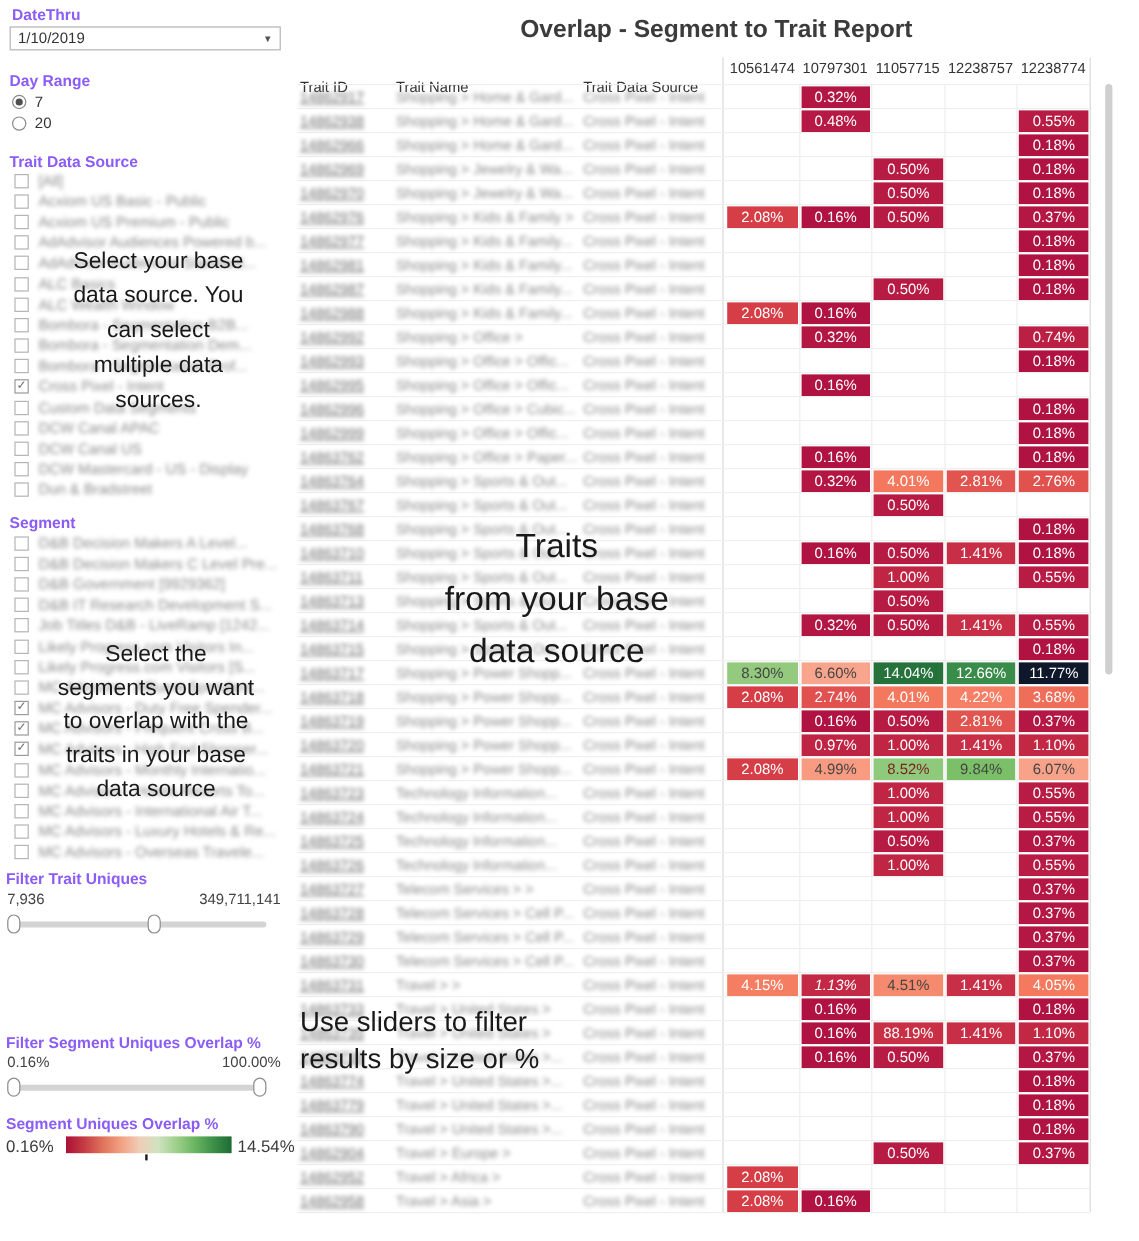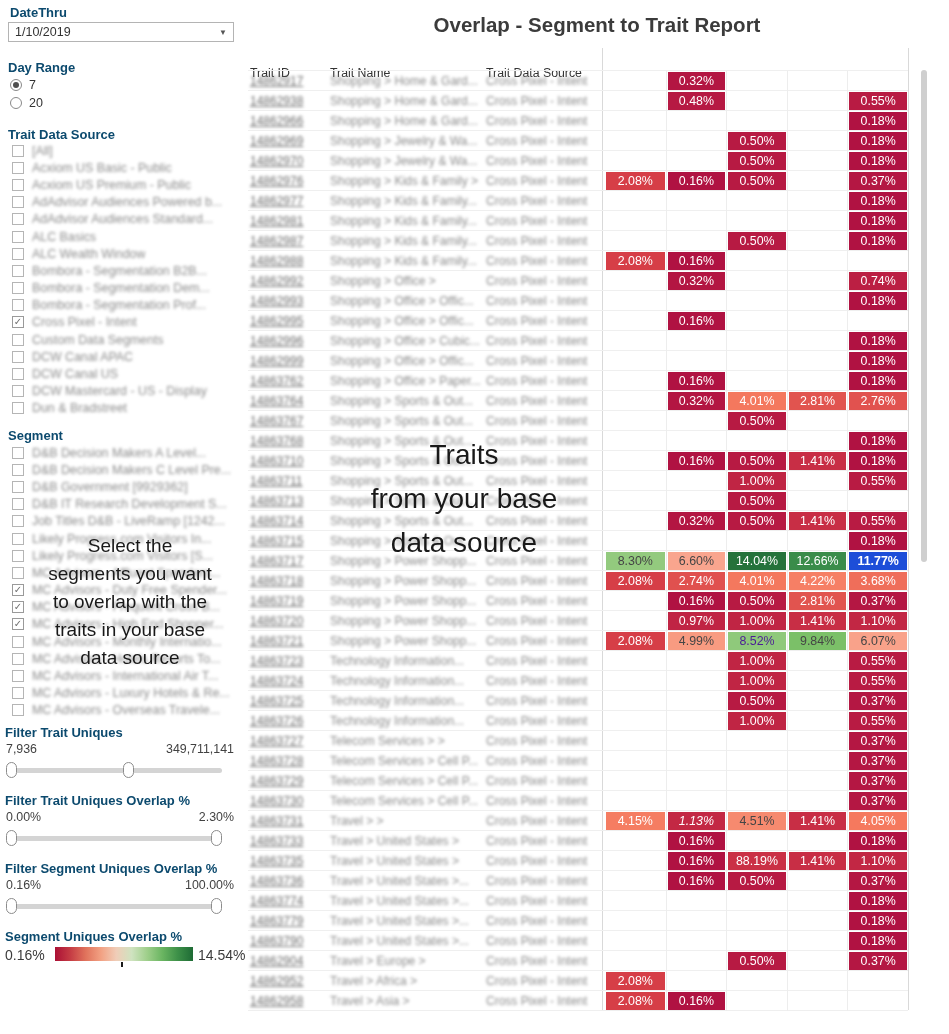--- a/index.html
+++ b/index.html
@@ -2,21 +2,21 @@
 <html><head>
 <meta charset="utf-8">
 <style>
   * { box-sizing: border-box; margin: 0; padding: 0; }
   html,body { width: 949px; height: 1034px; background:#fff;
     font-family: "Liberation Sans", sans-serif; color:#333; }
   .app { position:absolute; top:0; left:0; width:949px; height:1034px; overflow:hidden; background:#fff; }
 
   
   .sidebar { position:absolute; left:0; top:0; width:245px; height:1034px; }
-  .fld-label { position:absolute; font-size:13px; font-weight:700; color:#0c4a6e; white-space:nowrap; }
+  .fld-label { position:absolute; font-size:13px; font-weight:700; color:#8b5cf6; white-space:nowrap; }
   .dropdown { position:absolute; left:8px; top:22px; width:226px; height:20px; border:1px solid #b4b4b4;
     background:#fff; display:flex; align-items:center; padding:0 6px; font-size:12.5px; color:#333; }
   .dropdown .caret { margin-left:auto; font-size:8px; color:#555; }
   .radio-row { display:flex; align-items:center; gap:7px; height:18px; font-size:12.5px; color:#333; }
   .radio { width:12px; height:12px; border:1px solid #8a8a8a; border-radius:50%; background:#fff; position:relative; flex:none; }
   .radio.sel::after { content:''; position:absolute; left:2px; top:2px; right:2px; bottom:2px; background:#4f4f4f; border-radius:50%; }
   .cb-row { display:flex; align-items:center; gap:8px; height:17.2px; font-size:12.4px; }
   .cb { width:12px; height:12px; border:1px solid #b5b5b5; background:#fff; flex:none;
     display:inline-flex; align-items:center; justify-content:center; font-size:10px; line-height:10px; color:#6f6f6f; }
   .cb.checked { border-color:#9a9a9a; }
@@ -234,32 +234,20 @@
         <span>7,936</span>
         <span>349,711,141</span>
       </div>
       <div class="track-wrap">
         <div class="track"></div>
         <div class="handle" style="left:0;"></div>
         <div class="handle" style="left:117px;"></div>
       </div>
     </div>
 
-    <div class="slider-group" style="top:793px;">
-      <div class="fld-label">Filter Trait Uniques Overlap %</div>
-      <div class="range-row">
-        <span>0.00%</span>
-        <span>2.30%</span>
-      </div>
-      <div class="track-wrap">
-        <div class="track"></div>
-        <div class="handle" style="left:0;"></div>
-        <div class="handle" style="left:205px;"></div>
-      </div>
-    </div>
 
     <div class="slider-group" style="top:861px;">
       <div class="fld-label">Filter Segment Uniques Overlap %</div>
       <div class="range-row">
         <span>0.16%</span>
         <span>100.00%</span>
       </div>
       <div class="track-wrap">
         <div class="track"></div>
         <div class="handle" style="left:0;"></div>
@@ -275,20 +263,27 @@
       </div>
       <span class="legend-max">14.54%</span>
     </div>
   </div>
 
   <div class="title">Overlap - Segment to Trait Report</div>
 
   <div class="head-label" style="left:250px;">Trait ID</div>
   <div class="head-label" style="left:330px;">Trait Name</div>
   <div class="head-label" style="left:486px;">Trait Data Source</div>
+  <div id="numeric-headers">
+      <div class="num-head">10561474</div>
+      <div class="num-head">10797301</div>
+      <div class="num-head">11057715</div>
+      <div class="num-head">12238757</div>
+      <div class="num-head">12238774</div>
+    </div>
 
   <div class="vsep" style="left:602px;"></div>
   <div class="vsep" style="left:908px;"></div>
 
   <div id="table-rows">
       <div class="trow">
         <div class="c-id blur-id">14862917</div>
         <div class="c-name blurred">Shopping &gt; Home &amp; Gard...</div>
         <div class="c-src blurred">Cross Pixel - Intent</div>
         <div class="c-num"></div>
@@ -625,21 +620,21 @@
         <div class="c-num">
           <div class="val" style="background: rgb(249, 165, 142); color: rgb(69, 69, 69);">6.60%</div>
         </div>
         <div class="c-num">
           <div class="val" style="background: rgb(37, 114, 59); color: rgb(255, 255, 255);">14.04%</div>
         </div>
         <div class="c-num">
           <div class="val" style="background: rgb(58, 140, 74); color: rgb(255, 255, 255);">12.66%</div>
         </div>
         <div class="c-num">
-          <div class="val" style="background: #1d4ed8; color: rgb(255, 255, 255); font-weight: bold;">11.77%</div>
+          <div class="val" style="background: #0f172a; color: rgb(255, 255, 255);">11.77%</div>
         </div>
       </div>
       <div class="trow">
         <div class="c-id blur-id">14863718</div>
         <div class="c-name blurred">Shopping &gt; Power Shopp...</div>
         <div class="c-src blurred">Cross Pixel - Intent</div>
         <div class="c-num">
           <div class="val" style="background: rgb(214, 62, 71); color: rgb(255, 255, 255);">2.08%</div>
         </div>
         <div class="c-num">
@@ -695,21 +690,21 @@
         <div class="c-id blur-id">14863721</div>
         <div class="c-name blurred">Shopping &gt; Power Shopp...</div>
         <div class="c-src blurred">Cross Pixel - Intent</div>
         <div class="c-num">
           <div class="val" style="background: rgb(214, 62, 71); color: rgb(255, 255, 255);">2.08%</div>
         </div>
         <div class="c-num">
           <div class="val" style="background: rgb(248, 155, 129); color: rgb(69, 69, 69);">4.99%</div>
         </div>
         <div class="c-num">
-          <div class="val" style="background: rgb(143, 201, 123); color: #4c1d95;">8.52%</div>
+          <div class="val" style="background: rgb(143, 201, 123); color: #7f1d1d;">8.52%</div>
         </div>
         <div class="c-num">
           <div class="val" style="background: rgb(123, 192, 104); color: rgb(69, 69, 69);">9.84%</div>
         </div>
         <div class="c-num">
           <div class="val" style="background: rgb(249, 162, 138); color: rgb(69, 69, 69);">6.07%</div>
         </div>
       </div>
       <div class="trow">
         <div class="c-id blur-id">14863723</div>
@@ -956,21 +951,28 @@
           <div class="val" style="background: rgb(176, 18, 66); color: rgb(255, 255, 255);">0.16%</div>
         </div>
         <div class="c-num"></div>
         <div class="c-num"></div>
         <div class="c-num"></div>
       </div>
     </div>
 
   <div class="scroll-thumb"></div>
 
+  <div class="annotation" id="ann-base">Select your base
+data source. You
+can select
+multiple data
+sources.</div>
   <div class="annotation" id="ann-seg">Select the
 segments you want
 to overlap  with the
 traits  in your base
 data source</div>
   <div class="annotation" id="ann-traits">Traits
 from your base
 data source</div>
+  <div class="annotation" id="ann-sliders">Use sliders to  filter
+results by size or %</div>
 </div>
 
 </body></html>

